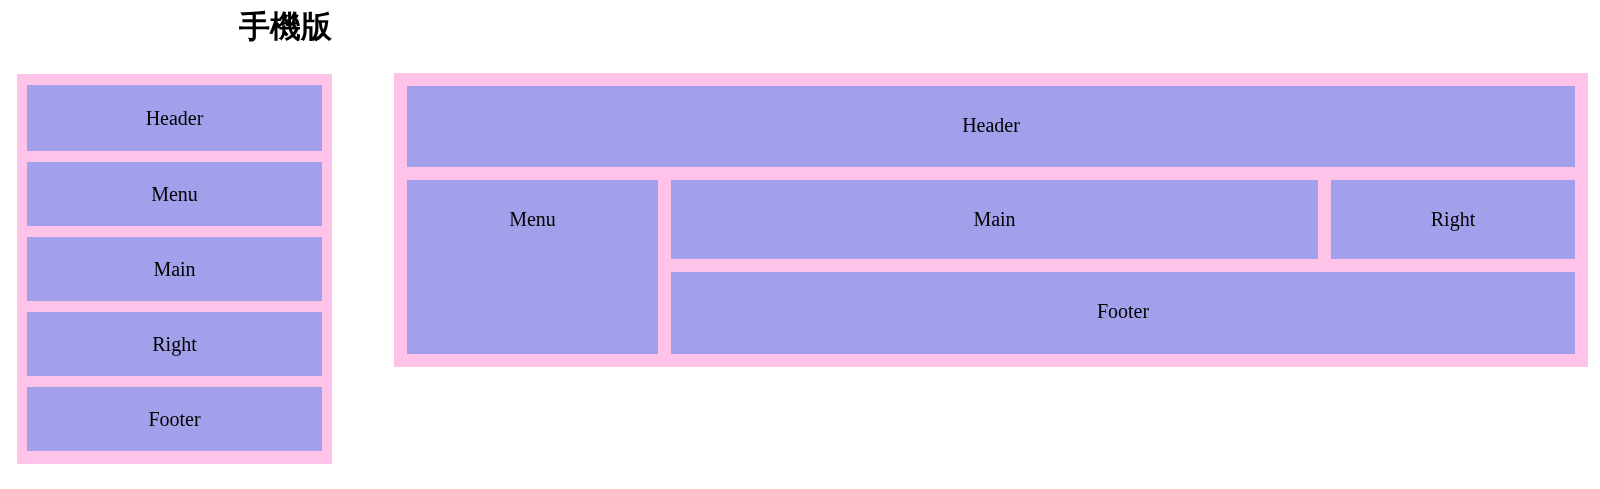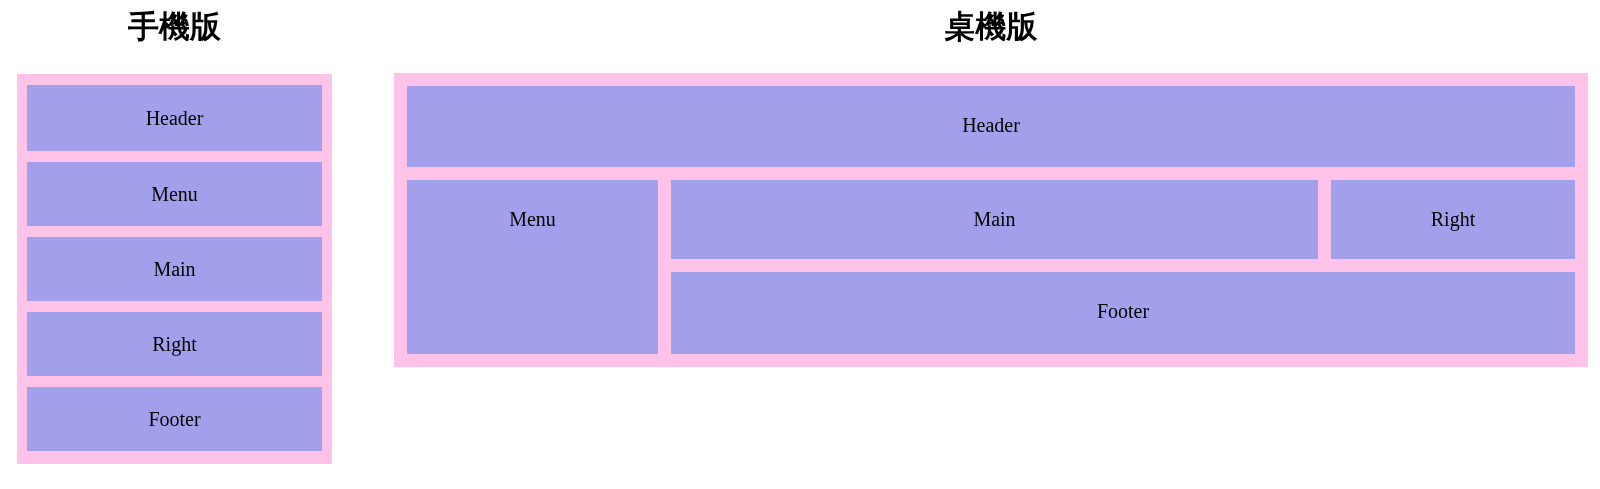--- a/index.html
+++ b/index.html
@@ -11,21 +11,21 @@
     background: #ffffff;
     font-family: "Liberation Serif", serif;
     color: #000000;
     overflow: hidden;
   }
 
   
   .layout-title {
     position: absolute;
     top: 7px;
-    text-align: center;
+    text-align: right;
     font-family: "Liberation Sans", sans-serif;
     font-weight: bold;
     font-size: 31px;
     line-height: 40px;
     color: #000000;
   }
   .layout-title.mobile  { left: 17px;  width: 315px; }
   .layout-title.desktop { left: 394px; width: 1194px; }
 
   
@@ -90,21 +90,20 @@
   <h2 class="layout-title mobile">手機版</h2>
 
   <div class="m-container">
     <div class="m-box first">Header</div>
     <div class="m-box">Menu</div>
     <div class="m-box">Main</div>
     <div class="m-box">Right</div>
     <div class="m-box">Footer</div>
   </div>
 
-  <h2 class="layout-title desktop">桌機版</h2>
 
   <div class="d-container">
     <div class="d-box area-header">Header</div>
     <div class="d-box area-menu">Menu</div>
     <div class="d-box area-main">Main</div>
     <div class="d-box area-right">Right</div>
     <div class="d-box area-footer">Footer</div>
   </div>
 
 </div>

